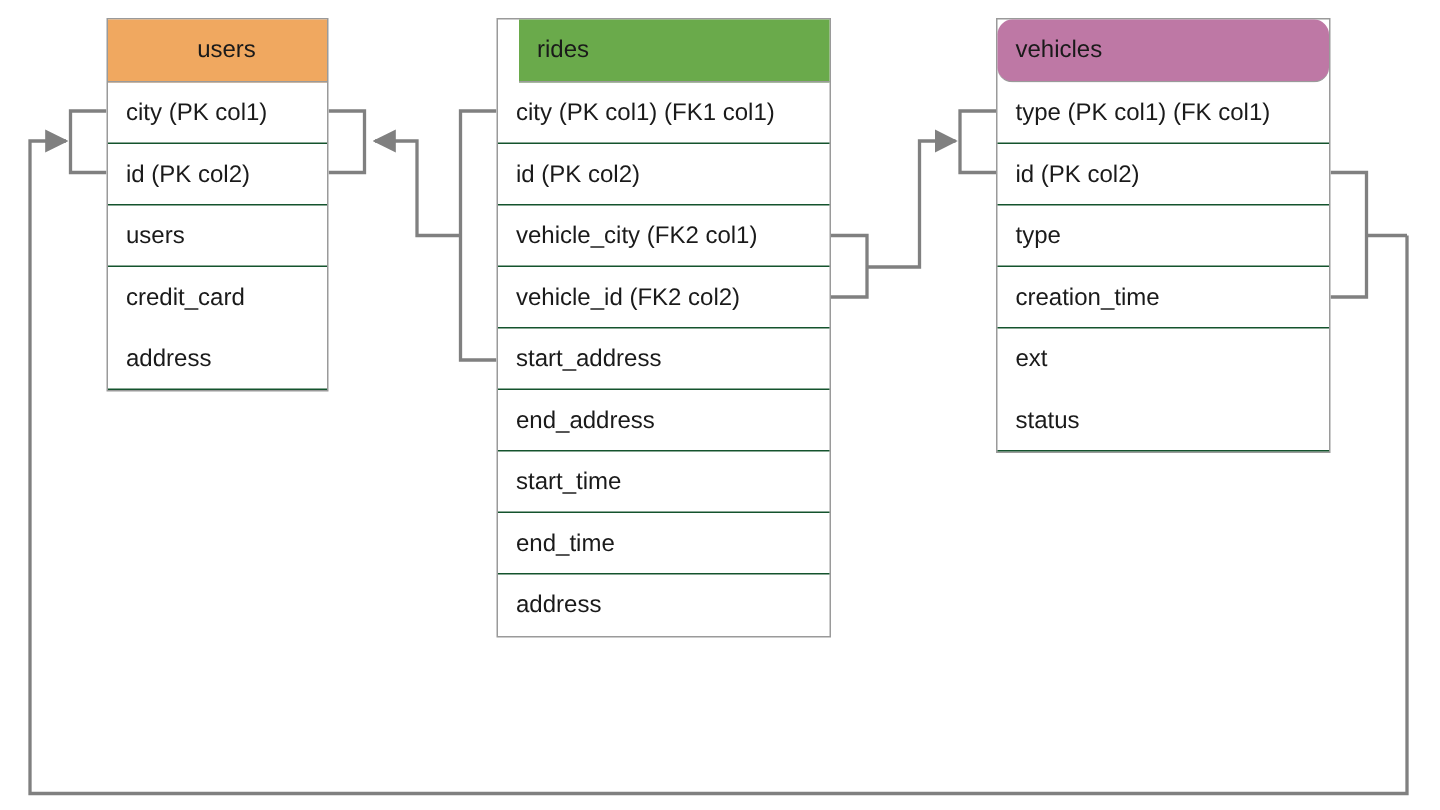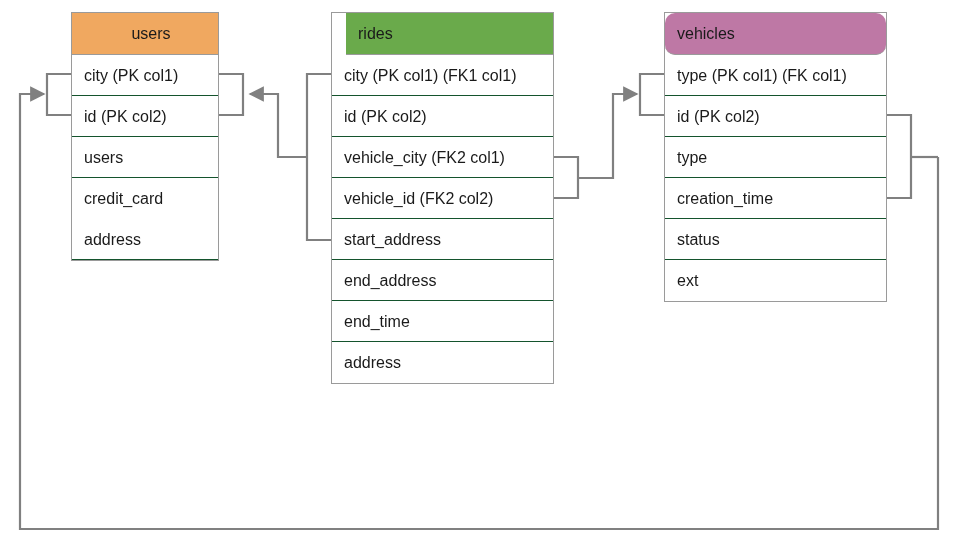--- a/index.html
+++ b/index.html
@@ -108,27 +108,28 @@
   </div>
 
   <div class="entity" id="rides-entity">
     <div class="entity-header" style="background:#6aaa4b;margin-left:14px;">rides</div>
     <div class="entity-row">city (PK col1) (FK1 col1)</div>
     <div class="entity-row">id (PK col2)</div>
     <div class="entity-row">vehicle_city (FK2 col1)</div>
     <div class="entity-row">vehicle_id (FK2 col2)</div>
     <div class="entity-row">start_address</div>
     <div class="entity-row">end_address</div>
+    <div class="entity-row">start_time</div>
     <div class="entity-row">end_time</div>
     <div class="entity-row last">address</div>
   </div>
 
   <div class="entity" id="vehicles-entity">
     <div class="entity-header" style="background:#be78a5;border-radius:10px;">vehicles</div>
     <div class="entity-row">type (PK col1) (FK col1)</div>
     <div class="entity-row">id (PK col2)</div>
     <div class="entity-row">type</div>
     <div class="entity-row">creation_time</div>
+    <div class="entity-row last">ext</div>
     <div class="entity-row">status</div>
-    <div class="entity-row last">ext</div>
   </div>
 
 </div>
 
 </body></html>

